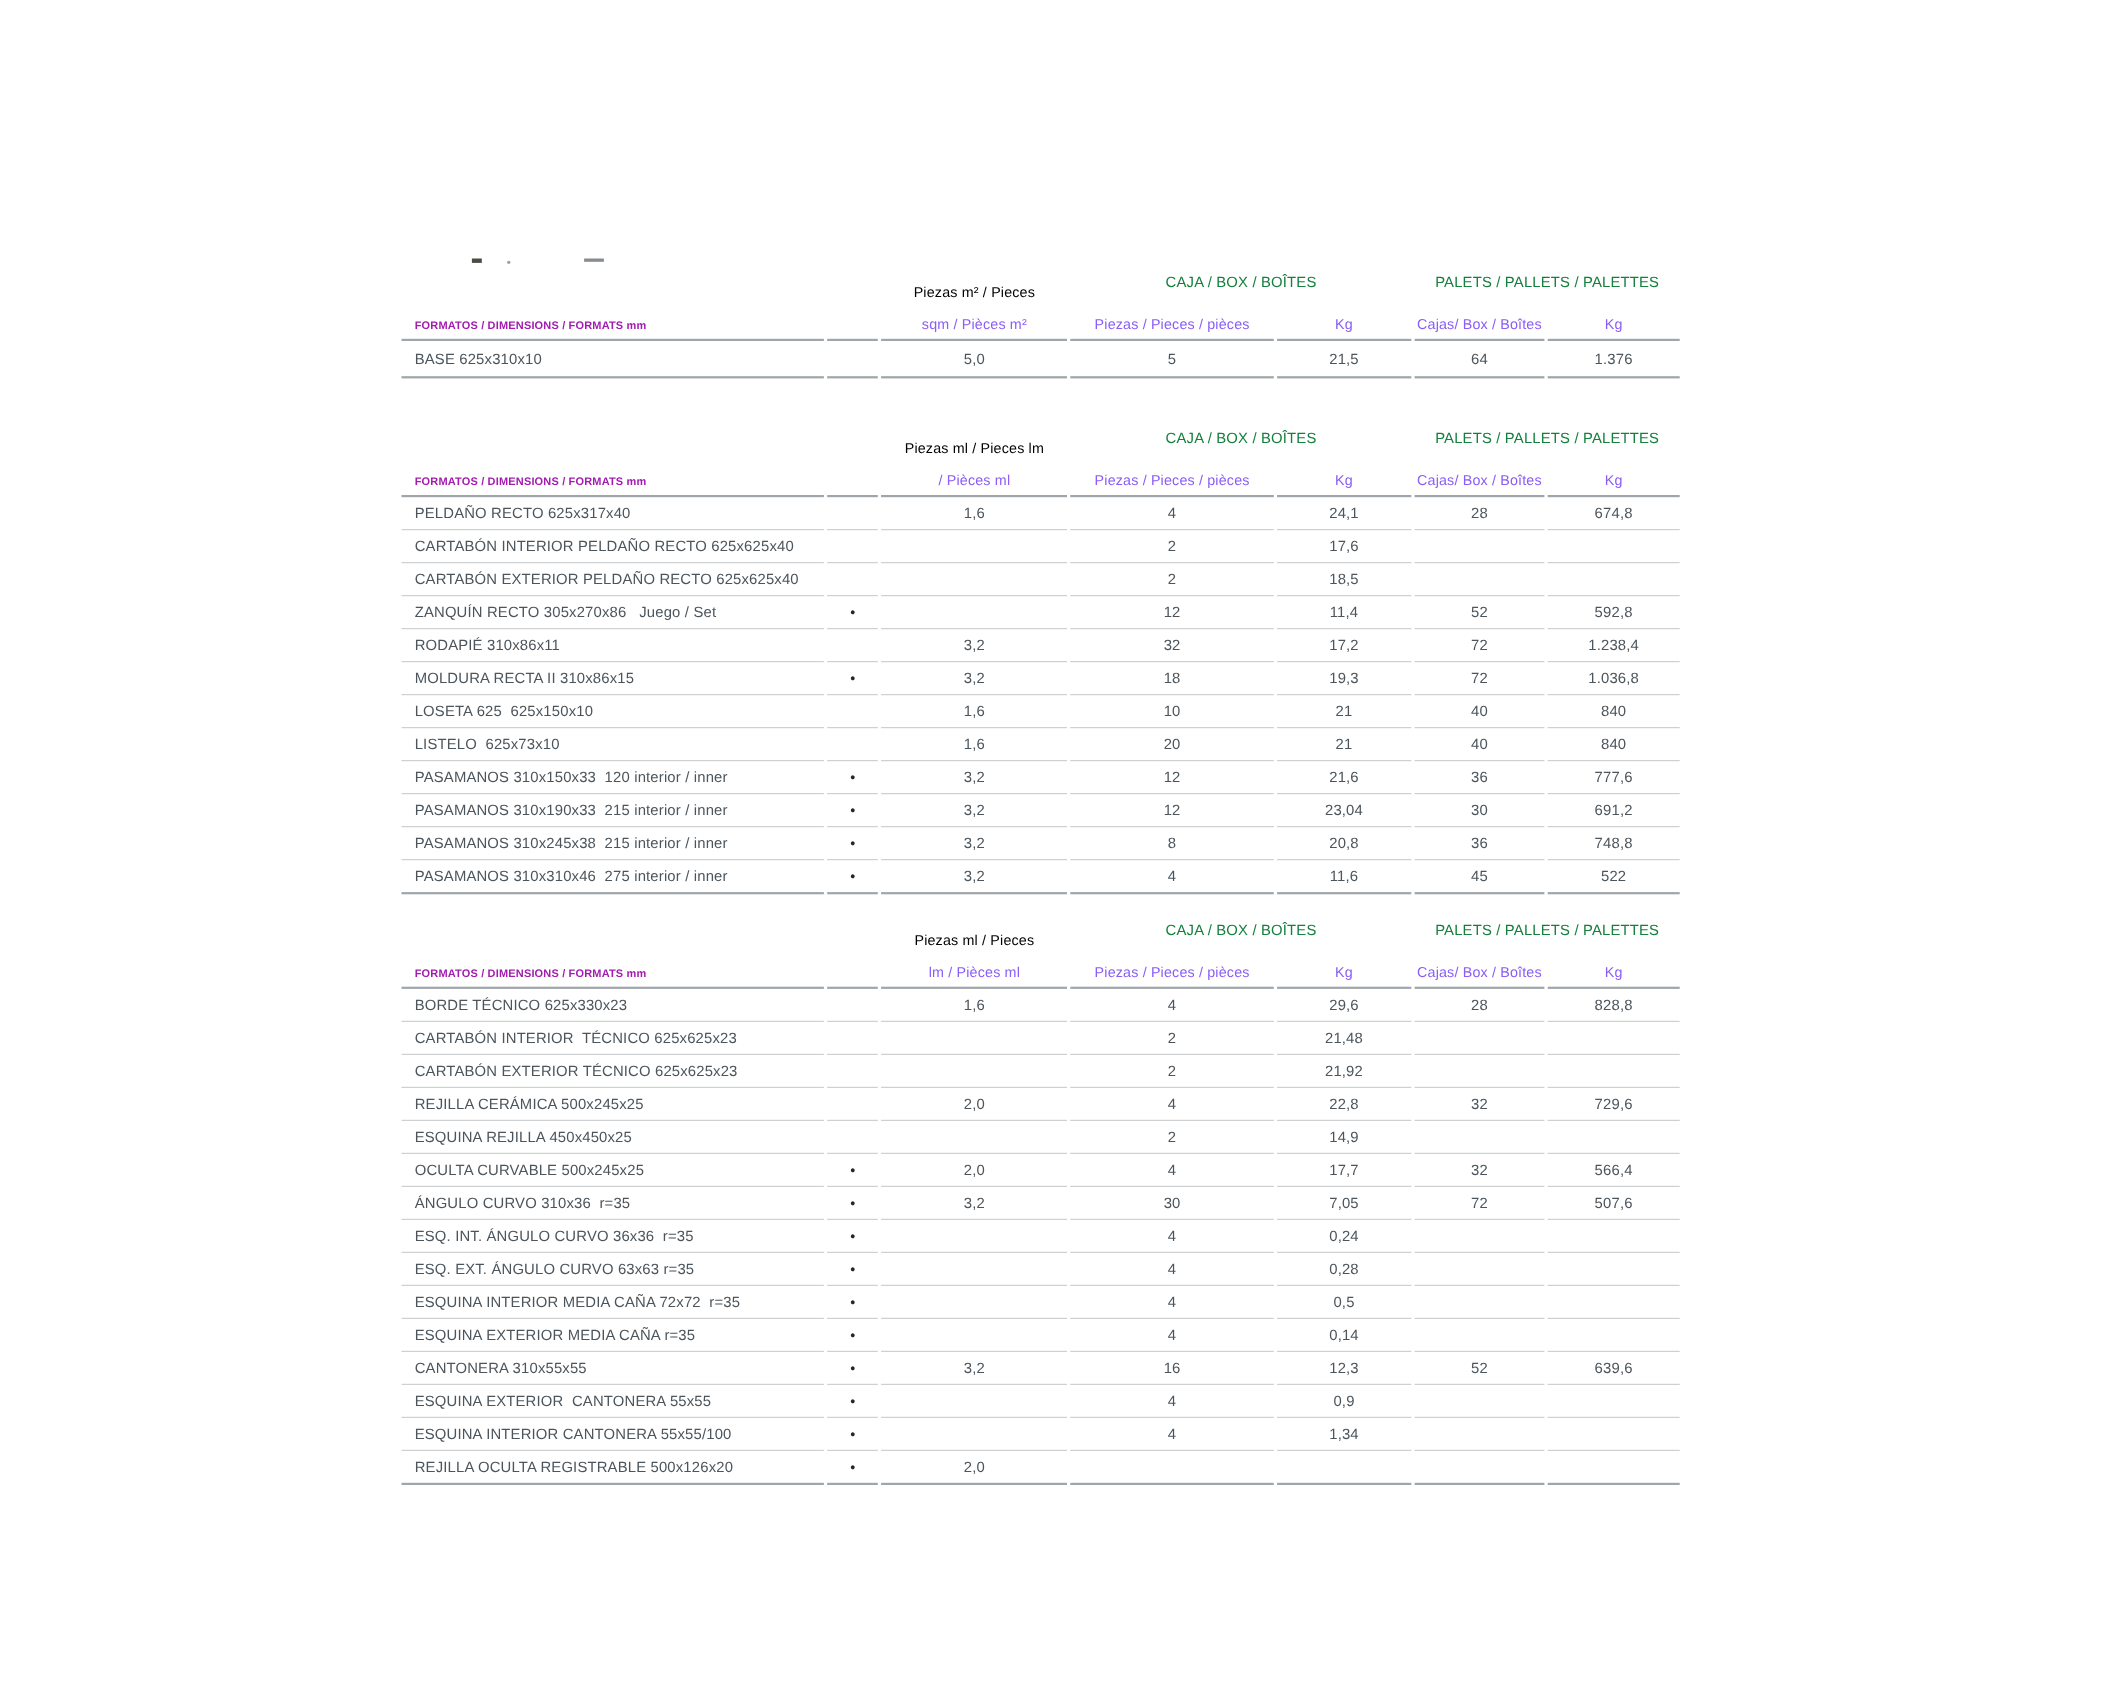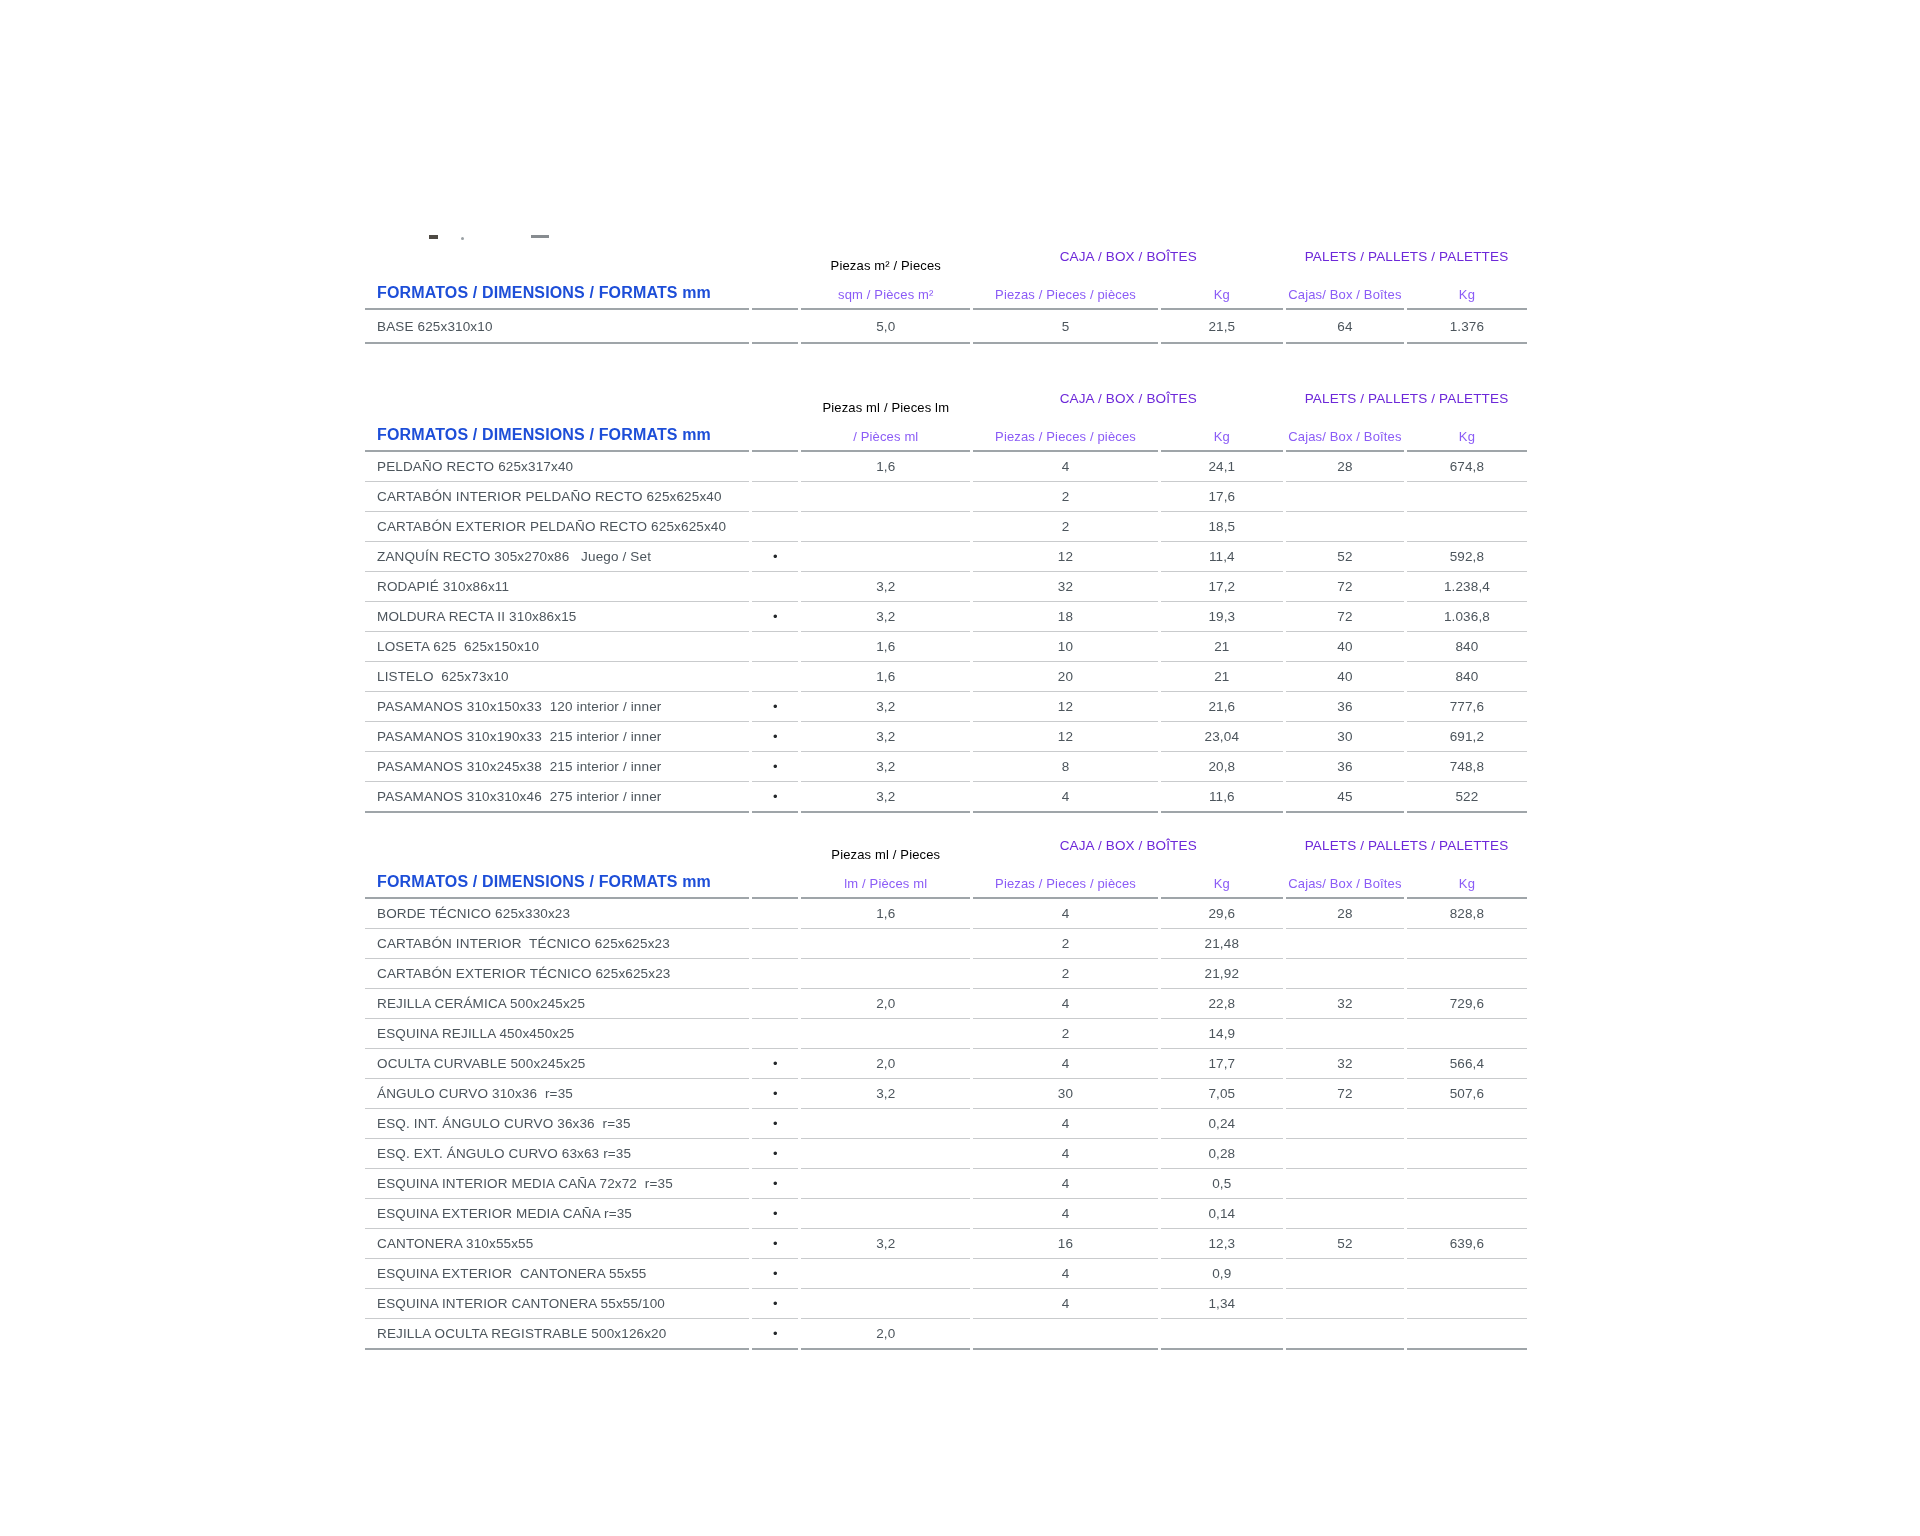--- a/index.html
+++ b/index.html
@@ -30,24 +30,24 @@
   col.c-unit{width:14.8%;}
   col.c-bpc {width:16.1%;}
   col.c-bkg {width:10.7%;}
   col.c-pbx {width:10.3%;}
   col.c-pkg {width:10.5%;}
 
   th,td{padding:0;vertical-align:middle;text-align:center;font-weight:normal;}
   thead tr.h1 th{height:24px;vertical-align:bottom;border:none;}
   .t2 thead tr.h1 th,.t3 thead tr.h1 th{height:26px;}
   thead tr.h2 th{height:28px;vertical-align:bottom;padding-bottom:6px;border-bottom:2px solid #9fa5a9;}
-  th.grp{color:#6d28d9;font-size:13.5px;padding-bottom:10px;}
+  th.grp{color:#15803d;font-size:13.5px;padding-bottom:10px;}
   th.unit1{color:#000000;font-size:13px;padding-bottom:1px;}
   th.unit2,th.sub{color:#8b5cf6;font-size:13px;}
-  th.formats{font-weight:bold;color:#1d4ed8;font-size:16px;}
+  th.formats{font-weight:bold;color:#a21caf;font-size:10px;}
   .name{text-align:left;padding-left:12px;white-space:pre-wrap;}
 
   tbody td{height:29px;border-bottom:1px solid #c9cbcd;color:#4c555c;}
   .t1 tbody td{height:32px;}
   tbody tr.last td{border-bottom:2px solid #9fa5a9;}
   td.dot-cell{font-size:13px;color:#24282b;}
   .t2{margin-top:36px;}
   .t3{margin-top:14px;}
 </style>
 </head>

